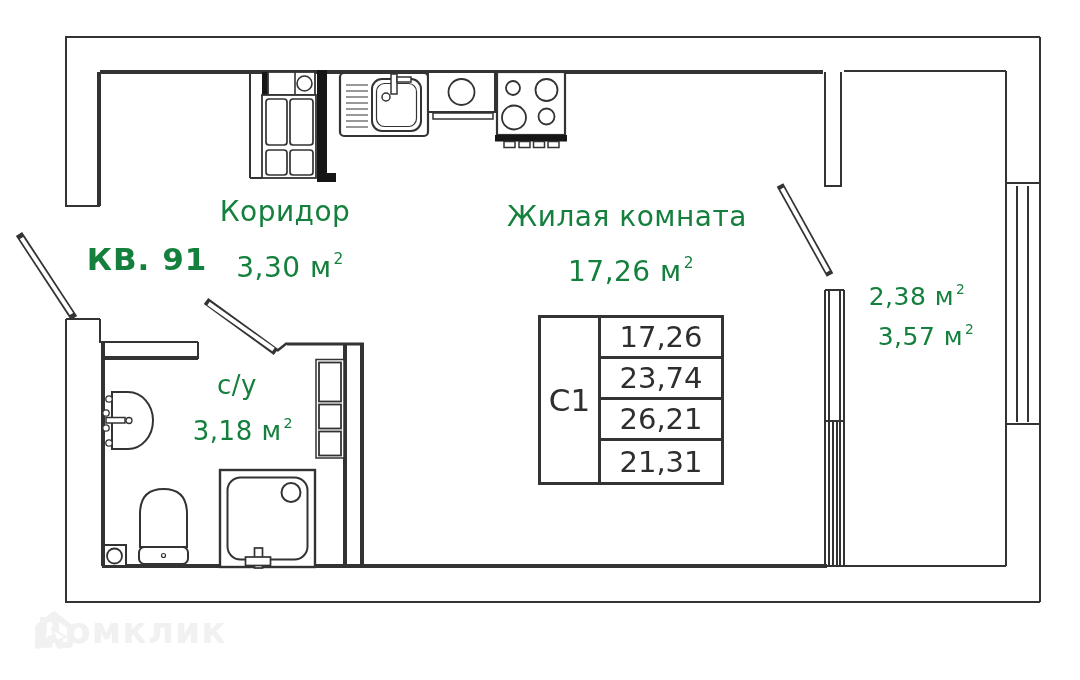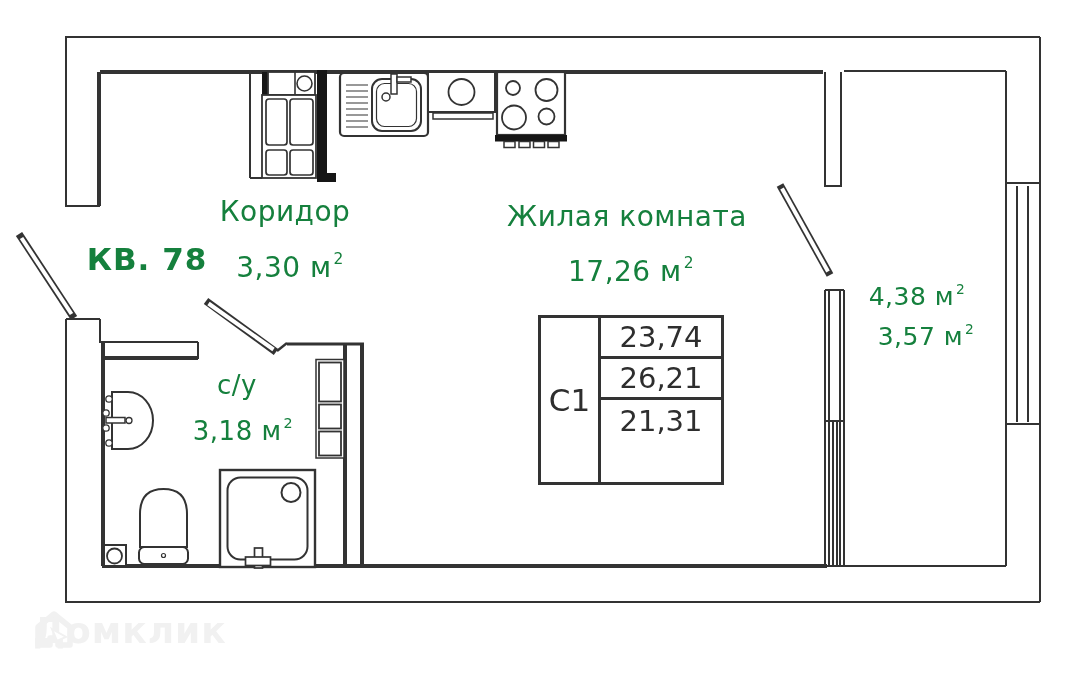--- a/index.html
+++ b/index.html
@@ -158,36 +158,37 @@
     </g>
 
     <g stroke="#333" fill="none">
       <rect x="316" y="359.5" width="28" height="98.5" stroke-width="1.5" fill="#fff"></rect>
       <rect x="319" y="362.5" width="22" height="39" stroke-width="1.8"></rect>
       <rect x="319" y="404.5" width="22" height="24" stroke-width="1.8"></rect>
       <rect x="319" y="431.5" width="22" height="24" stroke-width="1.8"></rect>
     </g>
   </svg>
 
-  <div class="lbl apt" style="left:147px;top:259px;">КВ. 78</div>
+  <div class="lbl apt" style="left:147px;top:259px;">КВ. 91</div>
 
   <div class="lbl room" style="left:285px;top:211px;">Коридор</div>
   <div class="lbl area" style="left:290px;top:267px;"><span>3,30 м</span><sup>2</sup></div>
 
   <div class="lbl room" style="left:627px;top:216px;">Жилая комната</div>
   <div class="lbl area" style="left:631px;top:271px;"><span>17,26 м</span><sup>2</sup></div>
 
   <div class="lbl small" style="left:237px;top:385px;">с/у</div>
   <div class="lbl small" style="left:243px;top:431px;"><span>3,18 м</span><sup>2</sup></div>
 
-  <div class="lbl balc" style="left:917px;top:296px;"><span>4,38 м</span><sup>2</sup></div>
+  <div class="lbl balc" style="left:917px;top:296px;"><span>2,38 м</span><sup>2</sup></div>
   <div class="lbl balc" style="left:926px;top:336px;"><span>3,57 м</span><sup>2</sup></div>
 
   <div class="c1table">
     <div class="c1cell">С1</div>
+    <div class="trow">17,26</div>
     <div class="trow">23,74</div>
     <div class="trow">26,21</div>
     <div class="trow">21,31</div>
   </div>
 
   <div class="watermark">
     <svg width="42" height="40" viewBox="0 0 42 40">
       <path d="M21,4 L5,17 L5,35 L17,35 L17,28 L25,28 L25,35 L37,35 L37,17 Z" fill="none" stroke="#f1f1f1" stroke-width="5.5" stroke-linejoin="round"></path>
       <path d="M19,19 L33,27 L24,31 Z" fill="#ffffff" stroke="#f1f1f1" stroke-width="2"></path>
     </svg>

